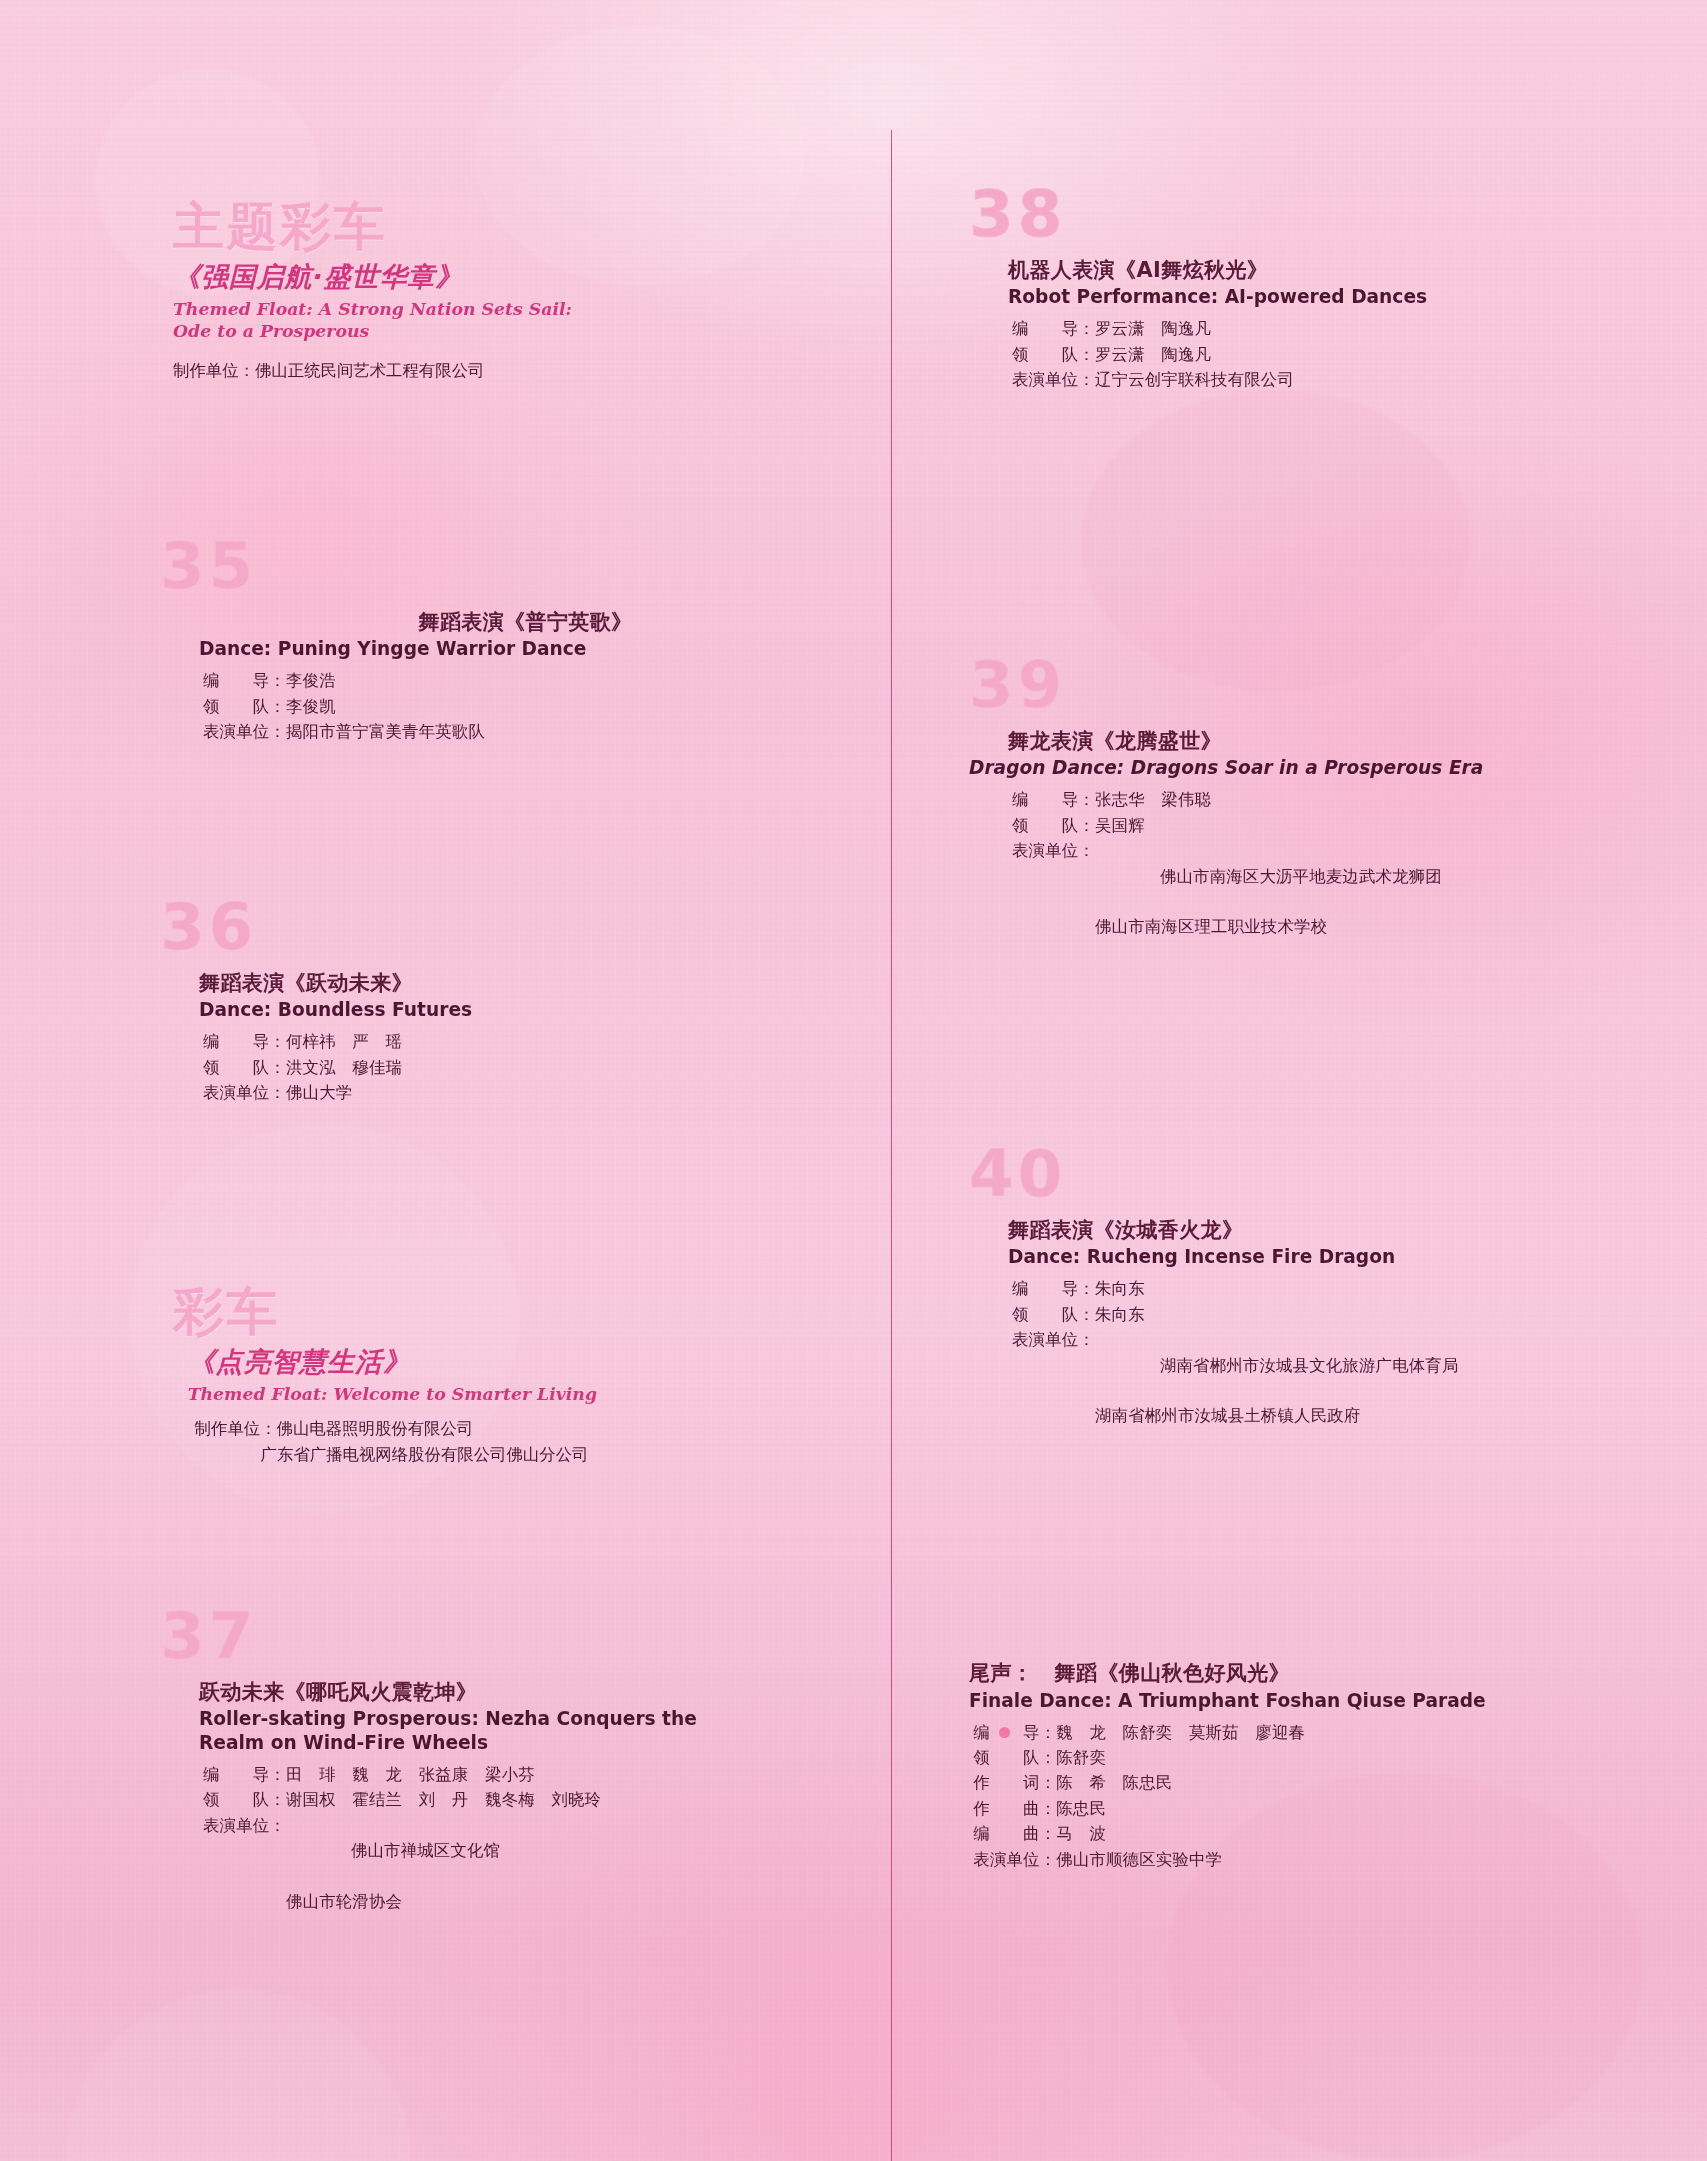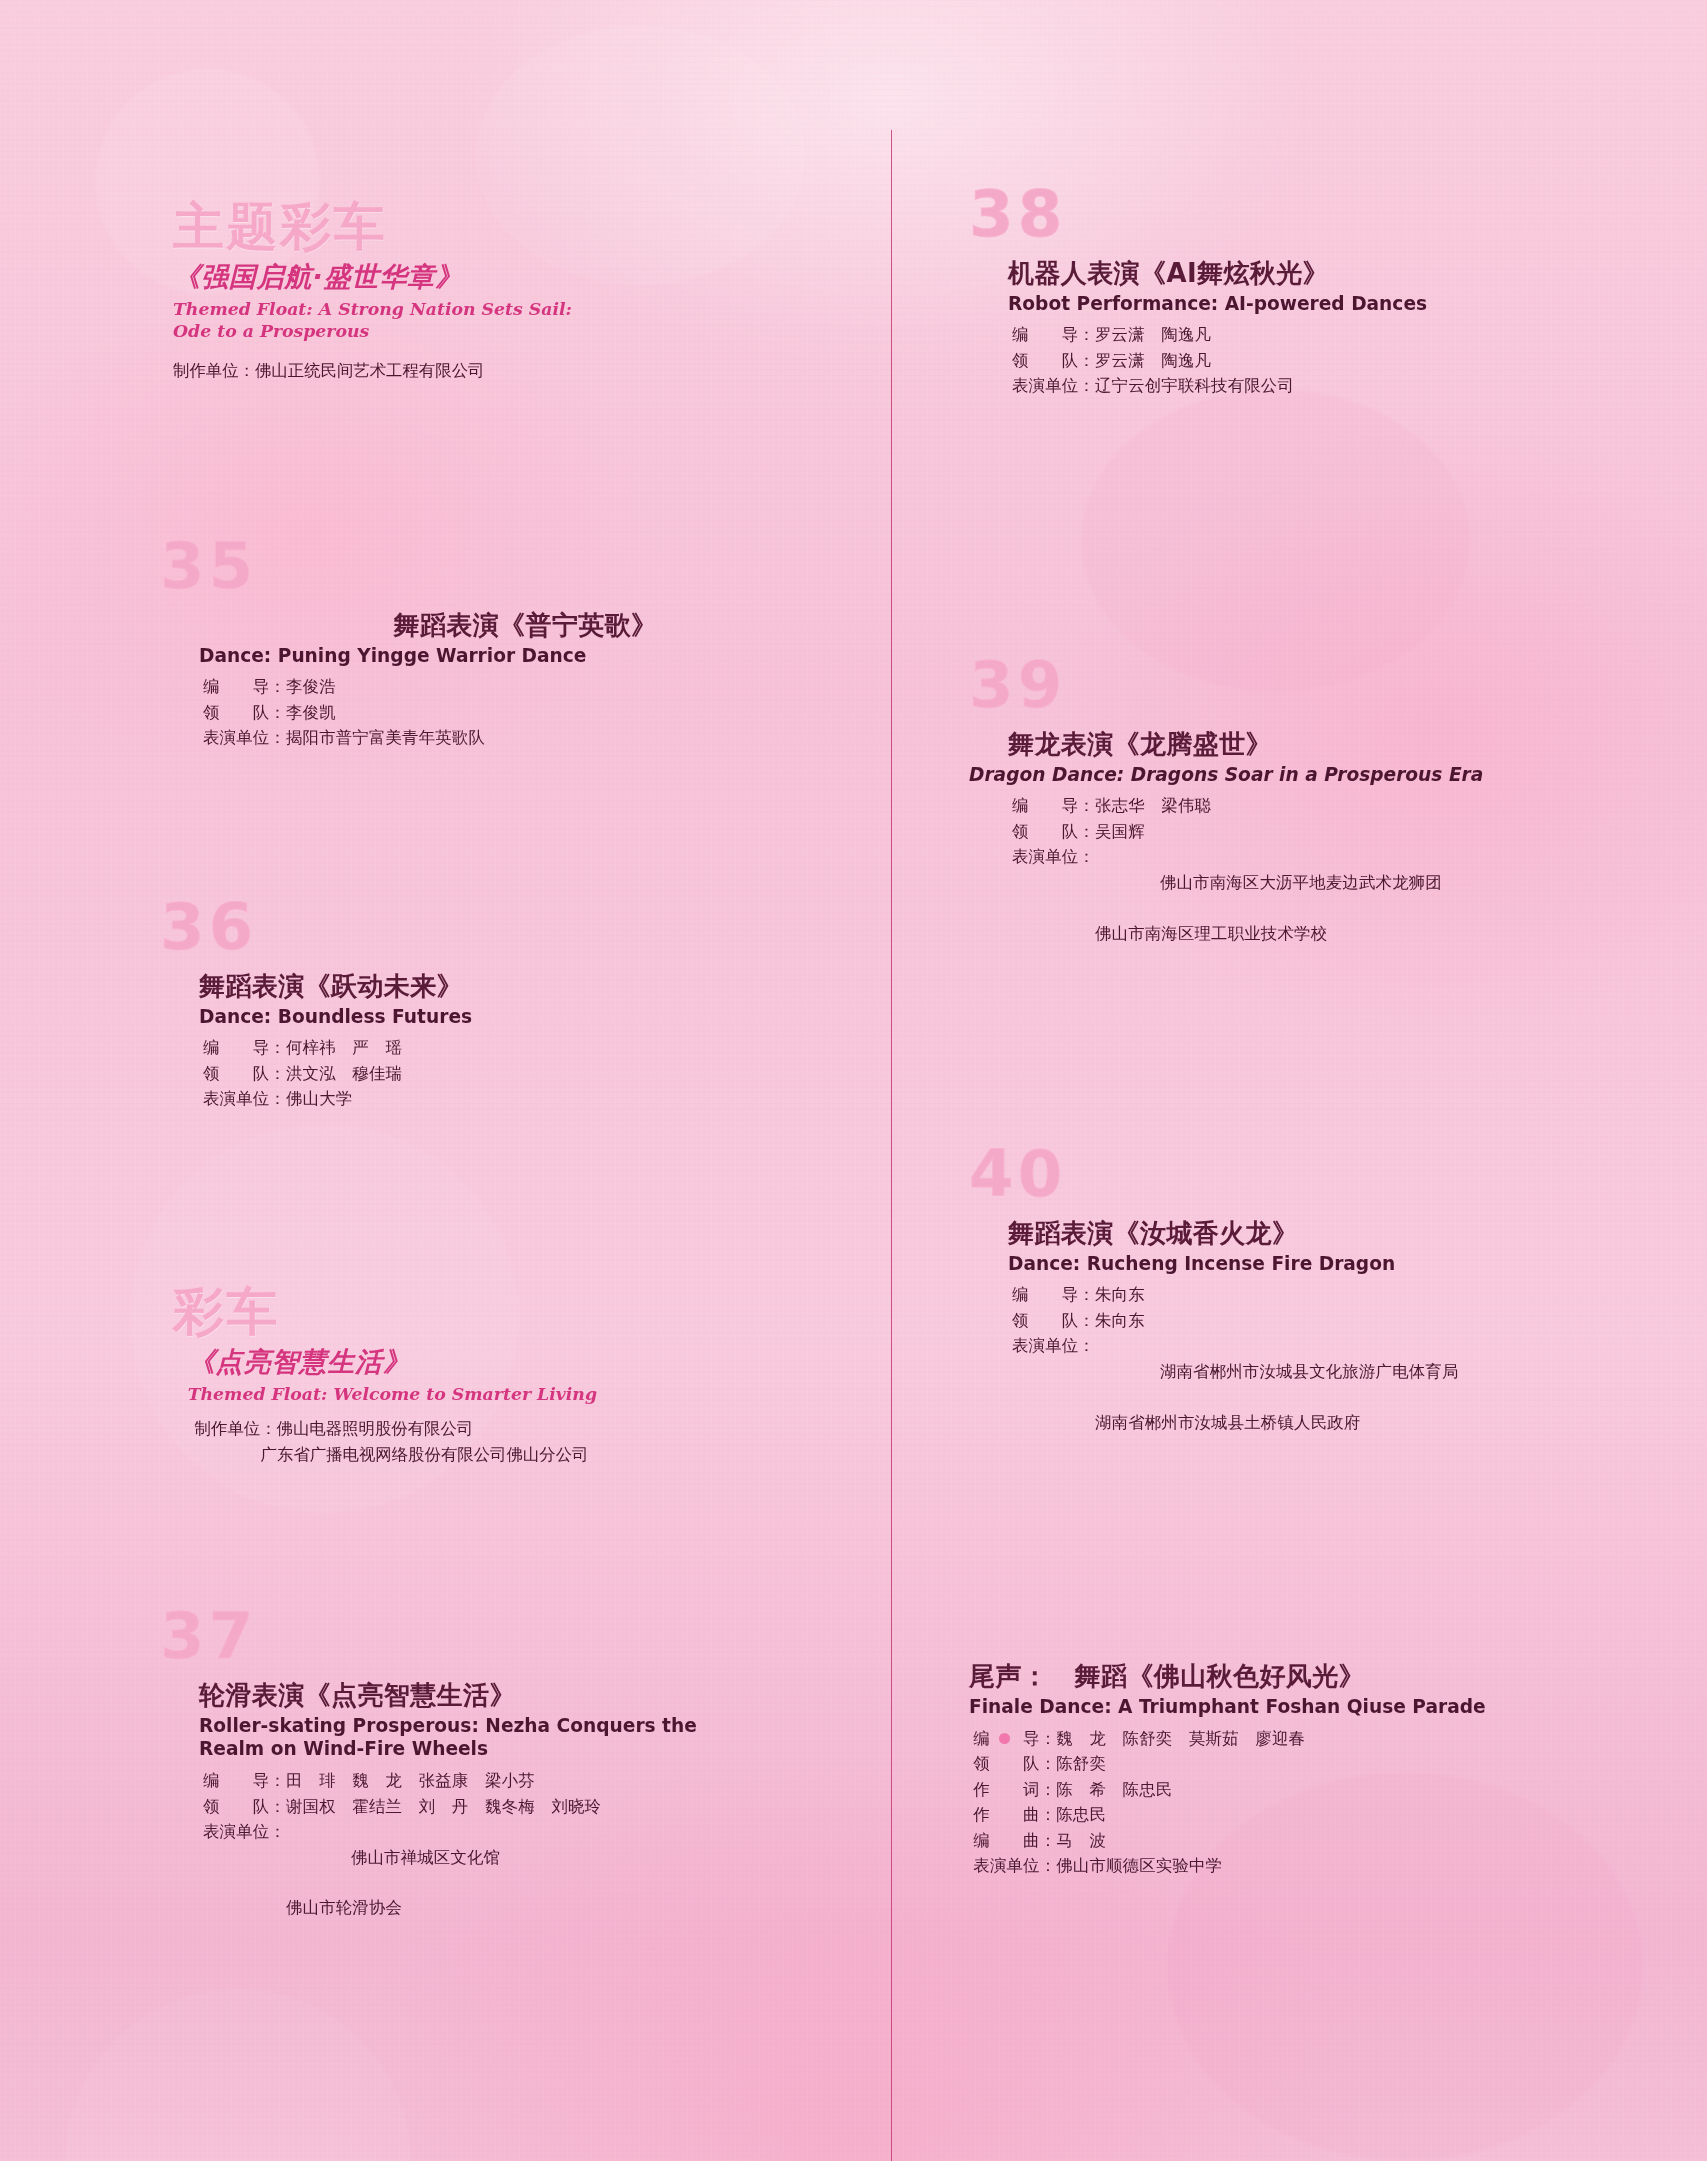--- a/index.html
+++ b/index.html
@@ -108,21 +108,21 @@
     font-style: italic;
     font-weight: 700;
     color: #d5357f;
     line-height: 1.3;
     margin-top: 3.5px;
   }
 
   
   .item-cn {
     font-family: "DejaVu Sans", sans-serif;
-    font-size: 26px;
+    font-size: 21px;
     font-weight: 700;
     color: #5a1b38;
     letter-spacing: 0.4px;
     line-height: 1.25;
   }
   .item-en {
     font-family: "DejaVu Sans", sans-serif;
     font-size: 18.6px;
     font-weight: 700;
     color: #4c1630;
@@ -246,21 +246,21 @@
       <div class="float-sub-cn" style="margin-left:14.7px;">《点亮智慧生活》</div>
       <div class="float-sub-en" style="margin-left:14.7px;">Themed Float: Welcome to Smarter Living</div>
       <div class="maker" style="margin-top:11.2px;margin-left:21.6px;">
         <span>制作单位：</span><span>佛山电器照明股份有限公司</span>
         <span class="l2">广东省广播电视网络股份有限公司佛山分公司</span>
       </div>
     </div>
 
     <div class="block" style="left:160px;top:1608px;width:713px;">
       <div class="num">37</div>
-      <div class="item-cn" style="margin-top:13px;margin-left:39px;">轮滑表演《点亮智慧生活》</div>
+      <div class="item-cn" style="margin-top:13px;margin-left:39px;">跃动未来《哪吒风火震乾坤》</div>
       <div class="item-en" style="margin-left:39px;">Roller-skating Prosperous: Nezha Conquers the</div>
       <div class="item-en" style="margin-left:39px;margin-top:0;">Realm on Wind-Fire Wheels</div>
       <div class="credits" style="margin-left:43px;">
         <div class="crow">
           <span class="lbl">编　　导：</span>
           <span class="val">田　琲　魏　龙　张益康　梁小芬</span>
         </div>
         <div class="crow">
           <span class="lbl">领　　队：</span>
           <span class="val">谢国权　霍结兰　刘　丹　魏冬梅　刘晓玲</span>

